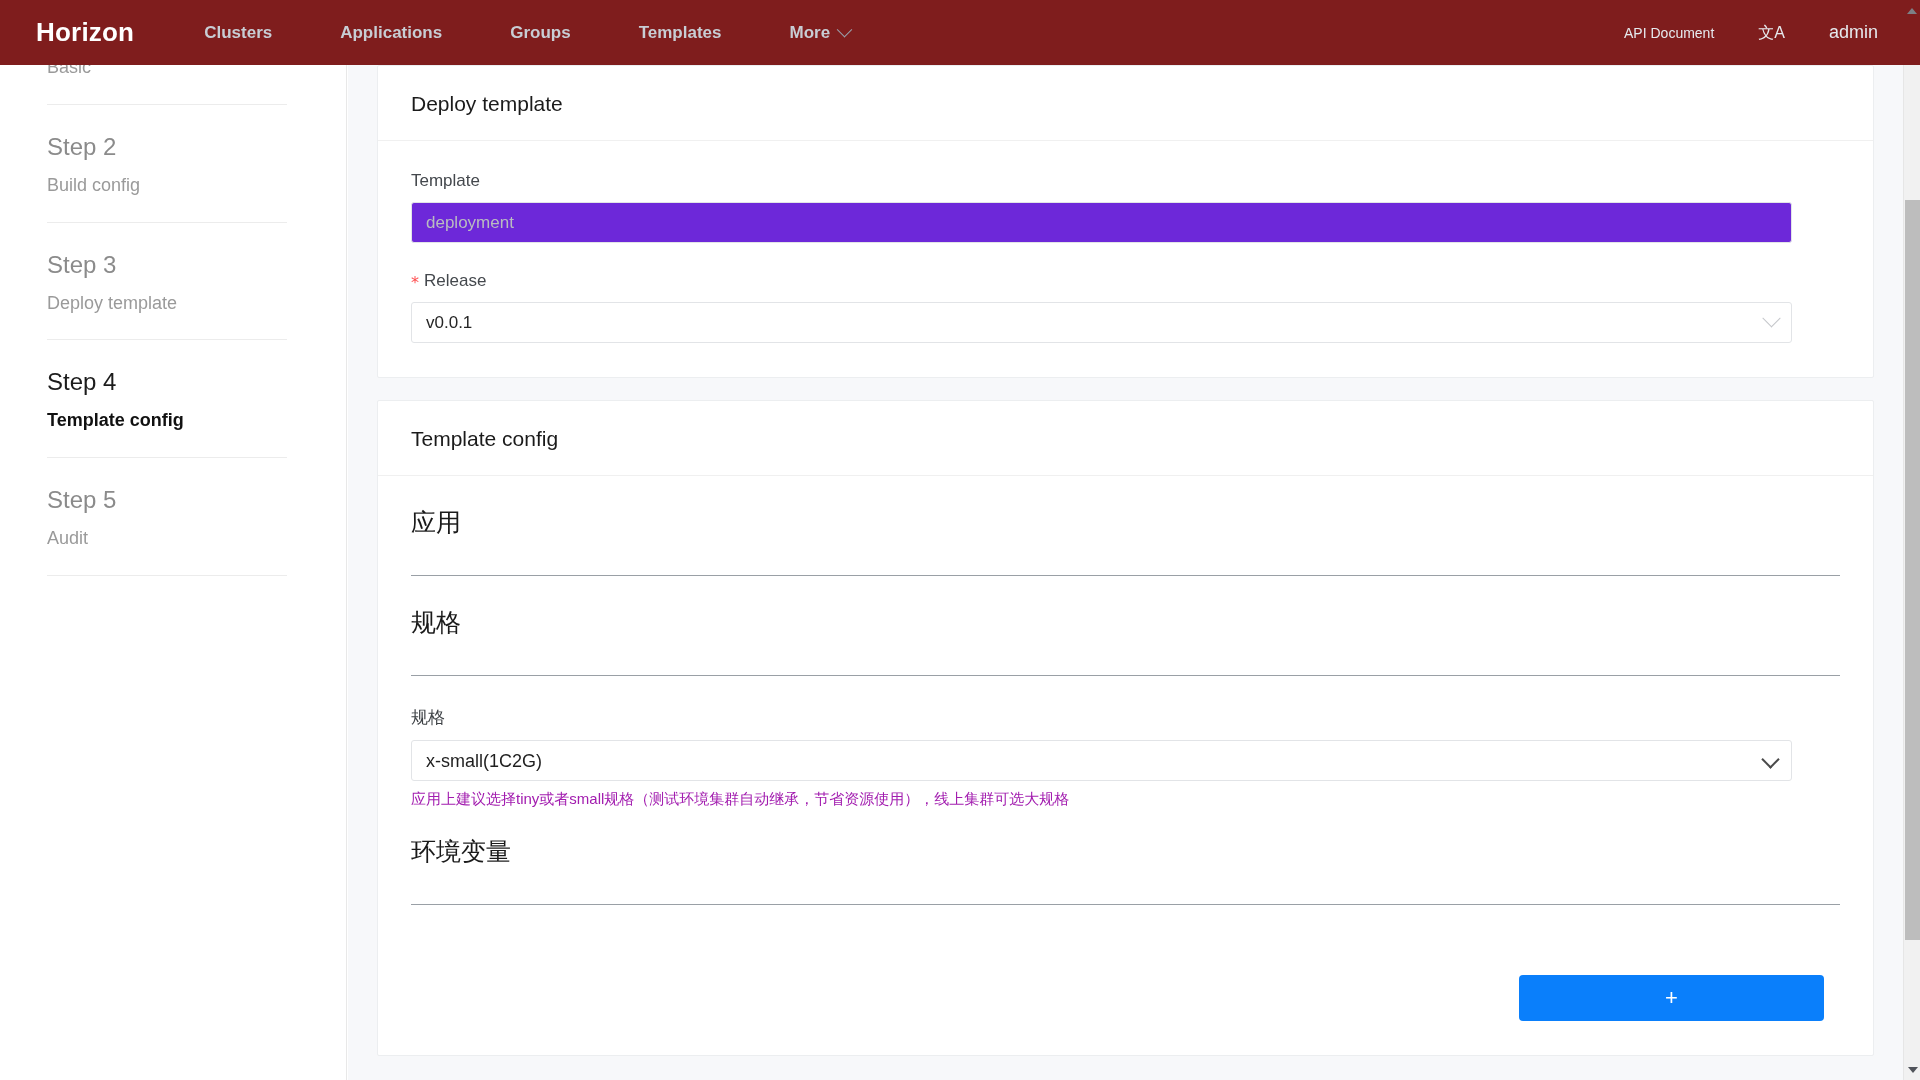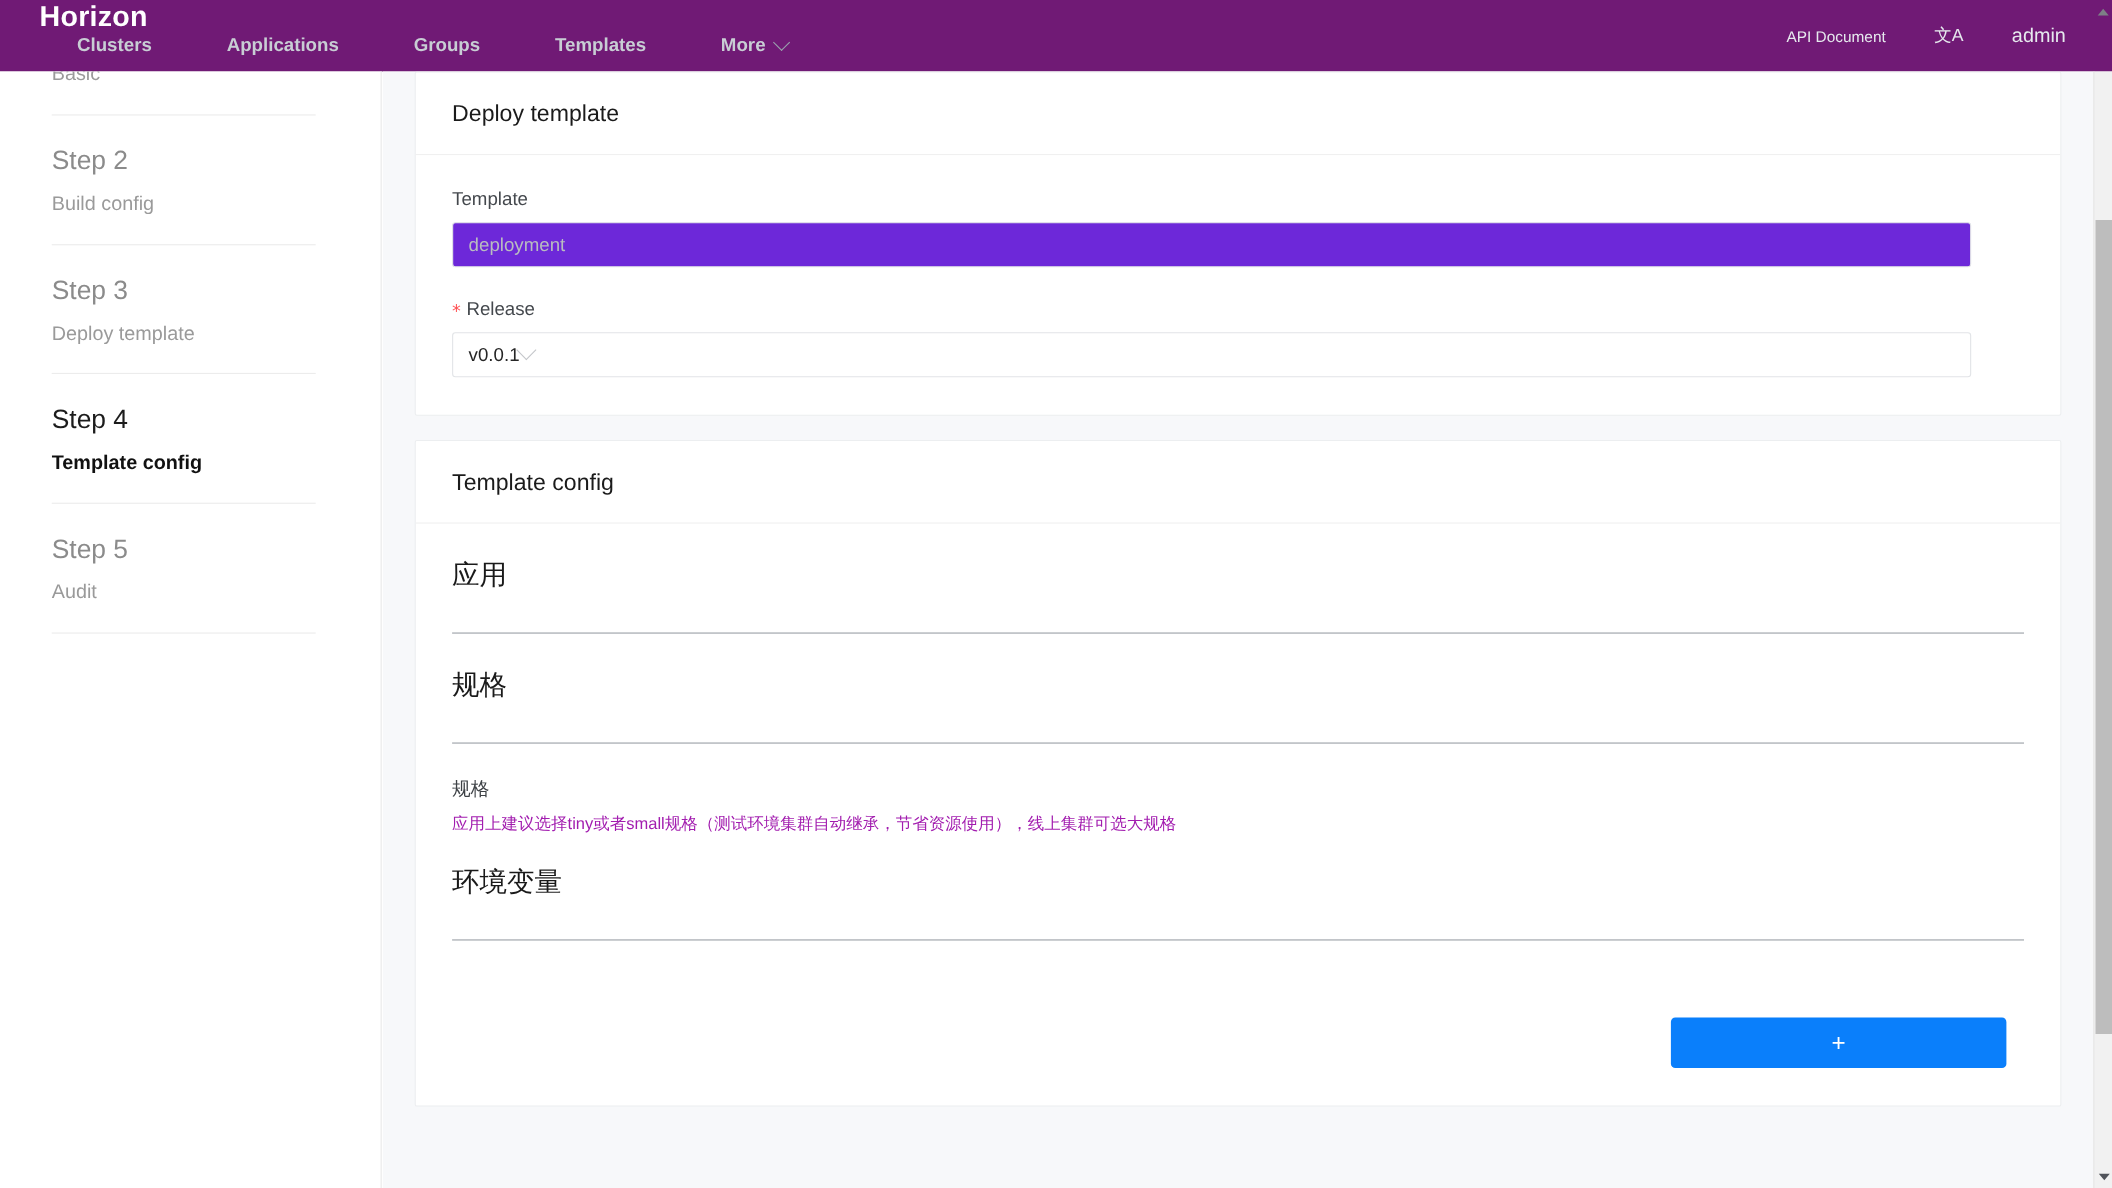--- a/index.html
+++ b/index.html
@@ -8,22 +8,22 @@
     width: 1920px; height: 1080px;
     overflow: hidden;
     background: #ffffff;
     font-family: "Liberation Sans", "DejaVu Sans", sans-serif;
   }
 
   
   .topnav {
     position: absolute; top: 0; left: 0;
     width: 1920px; height: 65px;
-    background: #701a75;
-    display: flex;  flex-direction: column;
+    background: #7f1d1d;
+    display: flex; align-items: center;
   }
   .brand {
     color: #ffffff;
     font-size: 26px;
     font-weight: 700;
     margin-left: 36px;
     letter-spacing: 0.2px;
     white-space: nowrap;
   }
   .nav-links {
@@ -168,21 +168,21 @@
     background: #6d28d9;
     color: #b9bcc0;
     cursor: not-allowed;
   }
   .select-box {
     width: 1381px;
     height: 41px;
     border: 1px solid #e2e4e7;
     border-radius: 3px;
     display: flex; align-items: center;
-    justify-content: flex-start;
+    justify-content: space-between;
     padding: 0 13px 0 14px;
     font-size: 17px;
     background: #ffffff;
     color: #262626;
     cursor: pointer;
   }
   .chev {
     width: 13px; height: 13px;
     border-right: 1.7px solid #c4c6ca;
     border-bottom: 1.7px solid #c4c6ca;
@@ -370,20 +370,25 @@
   <div class="card">
     <div class="card-head">Template config</div>
     <div class="card-body">
 
       <div class="tc-section-title">应用</div>
 
       <div class="tc-section-title">规格</div>
 
       <div>
         <span class="tc-field-label">规格</span>
+        <div class="select-wrap">
+          <select class="native-select">
+            <option>x-small(1C2G)</option>
+          </select>
+        </div>
         <div class="hint">应用上建议选择tiny或者small规格（测试环境集群自动继承，节省资源使用），线上集群可选大规格</div>
       </div>
 
       <div class="tc-spacer"></div>
 
       <div class="tc-section-title">环境变量</div>
 
       <div class="add-row">
         <button class="add-btn">+</button>
       </div>

